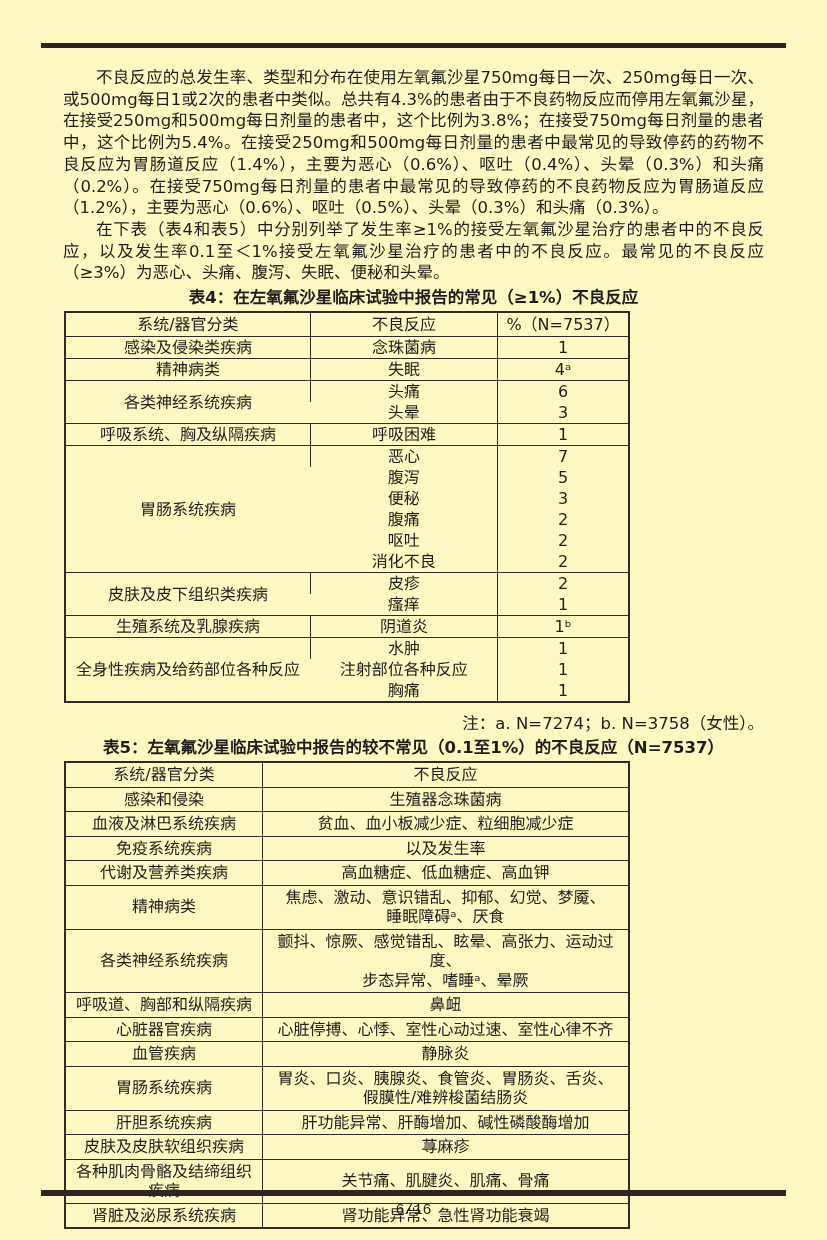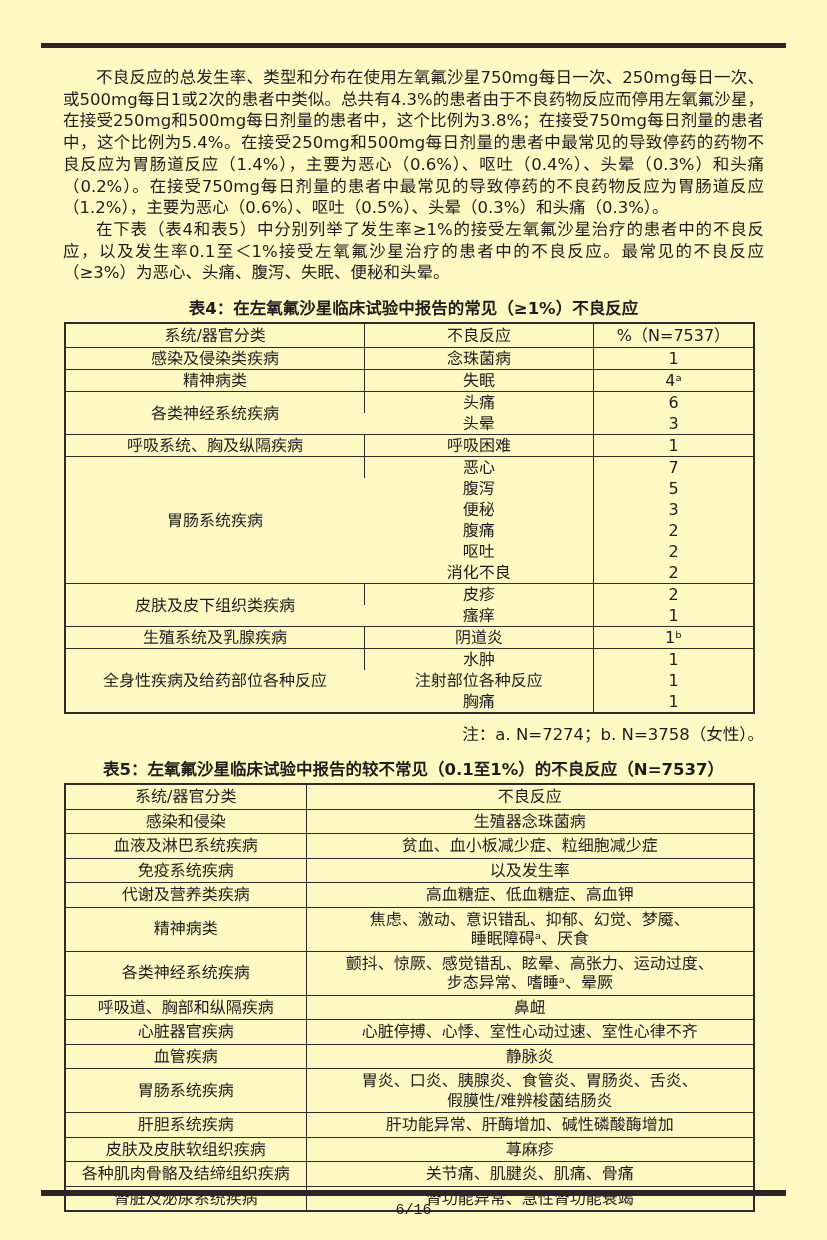--- a/index.html
+++ b/index.html
@@ -22,23 +22,23 @@
     text-align:center; font-size:15px; color:#1f1c1c;font-family:Liberation Mono, monospace;
   }
   .content { position:absolute; left:63px; top:67px; width:701px; }
   p.body-text {
     margin:0; text-indent:2em; text-align:justify;
     font-size:16.5px; line-height:21.7px;
     letter-spacing:0;
   }
   .table-title {
     text-align:center; font-weight:bold; font-size:16.5px;
-    margin:14px 0 2px; line-height:22px;
-  }
-  table { border-collapse:collapse; table-layout:fixed; width:691px; margin:0 auto 0 1px; }
+    margin:3px 0 2px; line-height:22px;
+  }
+  table { border-collapse:collapse; table-layout:fixed; width:566px; margin:0 auto 0 1px; }
   table { border:2px solid #2f2b2b; }
   td { overflow:hidden; vertical-align:middle; text-align:center; }
 
   
   .t4 td {
     border-left:1.5px solid #2f2b2b;
     font-size:16px; line-height:19px; padding:1px 2px;
   }
   .t4 td:first-child { border-left:none; }
   .t4 tr.sep > td { border-top:1.5px solid #2f2b2b; }

